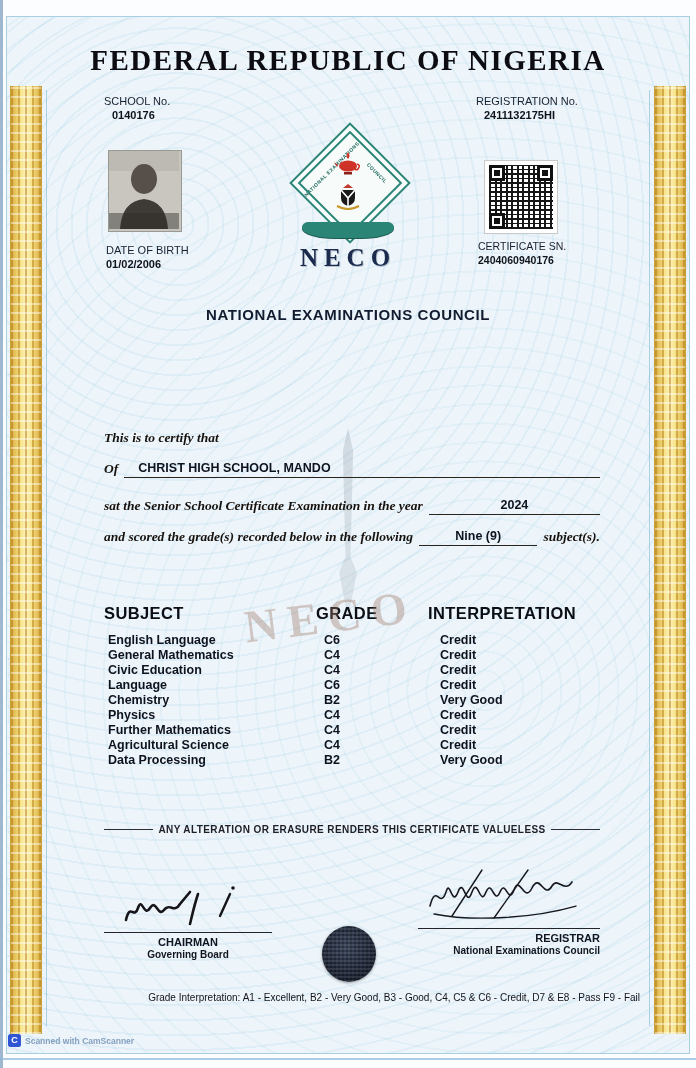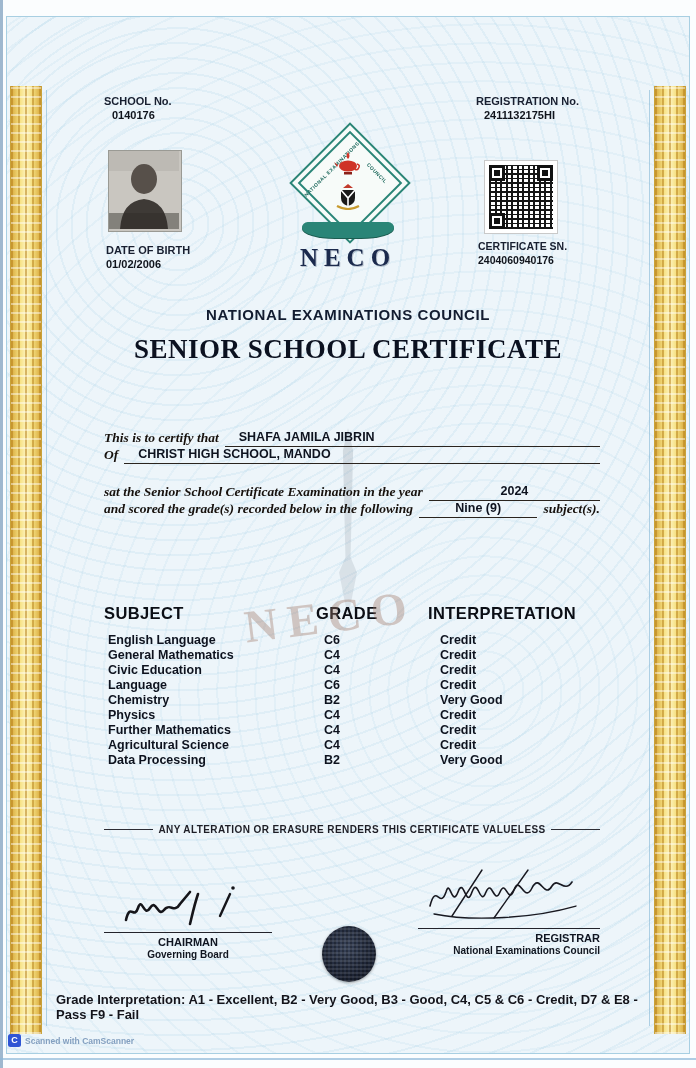--- a/index.html
+++ b/index.html
@@ -21,21 +21,21 @@
     border-left:1px solid #c9a23a;border-right:1px solid #c9a23a;}
   .band-left{left:10px;} .band-right{right:10px;}
   .v-guide{position:absolute;top:90px;bottom:42px;border-left:1.5px solid rgba(120,175,210,0.55);}
   .v-guide-left{left:46px;} .v-guide-right{right:46px;}
   .scan-edge-left{position:absolute;left:0;top:0;bottom:0;width:3px;background:#9fb8cf;}
   .scan-edge-bottom{position:absolute;left:0;right:0;bottom:8px;height:2px;background:#8fb8d8;opacity:.7;}
 
   .country-title{position:absolute;top:44px;left:0;right:0;text-align:center;
     font-family:"Liberation Serif",serif;font-weight:bold;font-size:29px;letter-spacing:1.5px;color:#0c0c12;}
 
-  .info-label{font-size:11px;font-weight:bold;color:#181f30;}
+  .info-label{font-size:11px;font-weight:normal;color:#181f30;}
   .info-value{font-size:11px;font-weight:bold;color:#10141c;padding-left:8px;margin-top:2px;}
   .school-no{position:absolute;left:104px;top:95px;}
   .registration{position:absolute;left:476px;top:95px;}
   .cert-sn{position:absolute;left:478px;top:240px;}
   .cert-sn .info-label,.cert-sn .info-value{font-size:10.5px;padding-left:0;}
   .dob{position:absolute;left:106px;top:244px;}
   .dob .info-value{padding-left:0;}
 
   .photo{position:absolute;left:108px;top:150px;width:72px;height:80px;border:1px solid #9a9a94;background:#c9c6c0;}
 
@@ -64,21 +64,21 @@
   .finder.tl{left:0;top:0;} .finder.tr{right:0;top:0;} .finder.bl{left:0;bottom:0;}
 
   .council-title{position:absolute;top:306px;left:0;right:0;text-align:center;
     font-weight:bold;font-size:15px;letter-spacing:0.6px;color:#121c30;}
   .certificate-title{position:absolute;top:334px;left:0;right:0;text-align:center;
     font-family:"Liberation Serif",serif;font-weight:bold;font-size:27px;letter-spacing:0.5px;color:#0b1120;}
 
   .certify{position:absolute;left:104px;right:96px;top:430px;
     font-family:"Liberation Serif",serif;font-style:italic;font-weight:bold;font-size:13.5px;color:#17110d;}
   .c-row{display:flex;align-items:flex-end;}
-  .c-row + .c-row{}
+  .c-row + .c-row{margin-top:14px;}
   .c-row.gap-lg{margin-top:20px;}
   .c-label{white-space:nowrap;margin-right:6px;padding-bottom:1px;}
   .c-suffix{white-space:nowrap;margin-left:6px;padding-bottom:1px;}
   .fill{flex:1;border-bottom:1.6px solid #2a241e;font-style:normal;font-family:"Liberation Sans",sans-serif;
     font-weight:bold;font-size:12.5px;color:#0e131f;text-align:center;padding:0 6px 2px;white-space:nowrap;}
   .fill.left{text-align:left;padding-left:14px;}
 
   .results{position:absolute;left:104px;top:588px;width:496px;}
   .res-head{display:grid;grid-template-columns:212px 112px 1fr;font-weight:bold;font-size:16.5px;
     letter-spacing:0.4px;color:#0b0e15;margin-top:16px;}
@@ -111,22 +111,22 @@
   .sig-title{font-size:11px;font-weight:bold;color:#0f1420;}
   .sig-sub{font-size:10px;font-weight:bold;color:#10151f;margin-top:1px;}
 
   .seal{position:absolute;left:322px;top:926px;width:54px;height:56px;border-radius:50%;
     background-image:
       repeating-linear-gradient(0deg, rgba(255,255,255,0.10) 0 2px, transparent 2px 4px),
       repeating-linear-gradient(90deg, rgba(0,0,0,0.25) 0 2px, transparent 2px 4px),
       radial-gradient(circle at 45% 38%, #39445a, #1c2334 65%, #10151f);
     box-shadow:0 1px 3px rgba(0,0,0,0.35);}
 
-  .grade-interp{position:absolute;left:56px;right:56px;top:992px;text-align:left;
-    font-size:13px;font-weight:bold;color:#13131a;}
+  .grade-interp{position:absolute;left:56px;right:56px;top:992px;text-align:right;
+    font-size:10px;font-weight:normal;color:#13131a;}
 
   .cam-badge{position:absolute;left:8px;top:1034px;display:flex;align-items:center;gap:4px;}
   .cam-icon{width:13px;height:13px;background:#2f55d4;border-radius:2.5px;color:#fff;font-size:9px;
     font-weight:bold;display:flex;align-items:center;justify-content:center;line-height:1;}
   .cam-text{font-size:8.5px;font-weight:bold;color:#84a0c0;}
 </style>
 </head>
 <body>
 
 <div class="page">
@@ -134,20 +134,21 @@
   <div class="inner-bg"></div>
   <div class="band band-left"></div>
   <div class="band band-right"></div>
   <div class="v-guide v-guide-left"></div>
   <div class="v-guide v-guide-right"></div>
   <div class="scan-edge-left"></div>
   <div class="scan-edge-bottom"></div>
 
   <div class="wm-ghost"></div>
 
+  <div class="country-title">FEDERAL REPUBLIC OF NIGERIA</div>
 
   <div class="school-no">
     <div class="info-label">SCHOOL No.</div>
     <div class="info-value">0140176</div>
   </div>
 
   <div class="registration">
     <div class="info-label">REGISTRATION No.</div>
     <div class="info-value">2411132175HI</div>
   </div>
@@ -205,26 +206,24 @@
     <div class="info-label">CERTIFICATE SN.</div>
     <div class="info-value">2404060940176</div>
   </div>
 
   <div class="dob">
     <div class="info-label">DATE OF BIRTH</div>
     <div class="info-value">01/02/2006</div>
   </div>
 
   <div class="council-title">NATIONAL EXAMINATIONS COUNCIL</div>
-  <div class="certificate-title">SENIOR SCHOOL CERTIFICATE</div>
 
   <div class="certify">
     <div class="c-row">
       <span class="c-label">This is to certify that</span>
-      <span class="fill left">SHAFA JAMILA JIBRIN</span>
     </div>
     <div class="c-row">
       <span class="c-label">Of</span>
       <span class="fill left">CHRIST HIGH SCHOOL, MANDO</span>
     </div>
     <div class="c-row gap-lg">
       <span class="c-label">sat the Senior School Certificate Examination in the year</span>
       <span class="fill">2024</span>
     </div>
     <div class="c-row">

